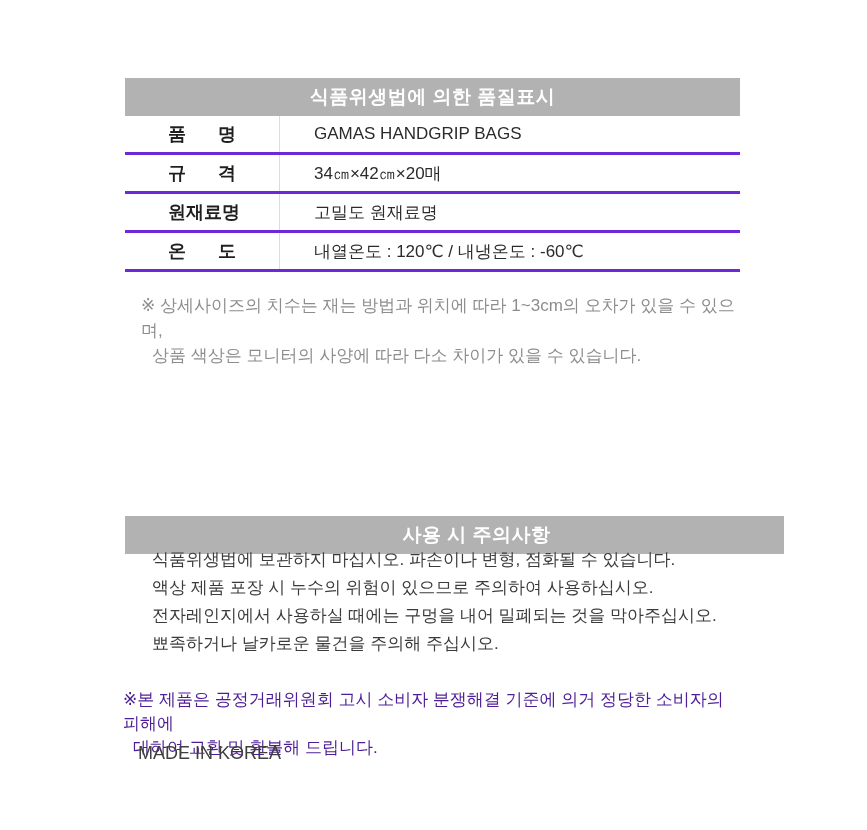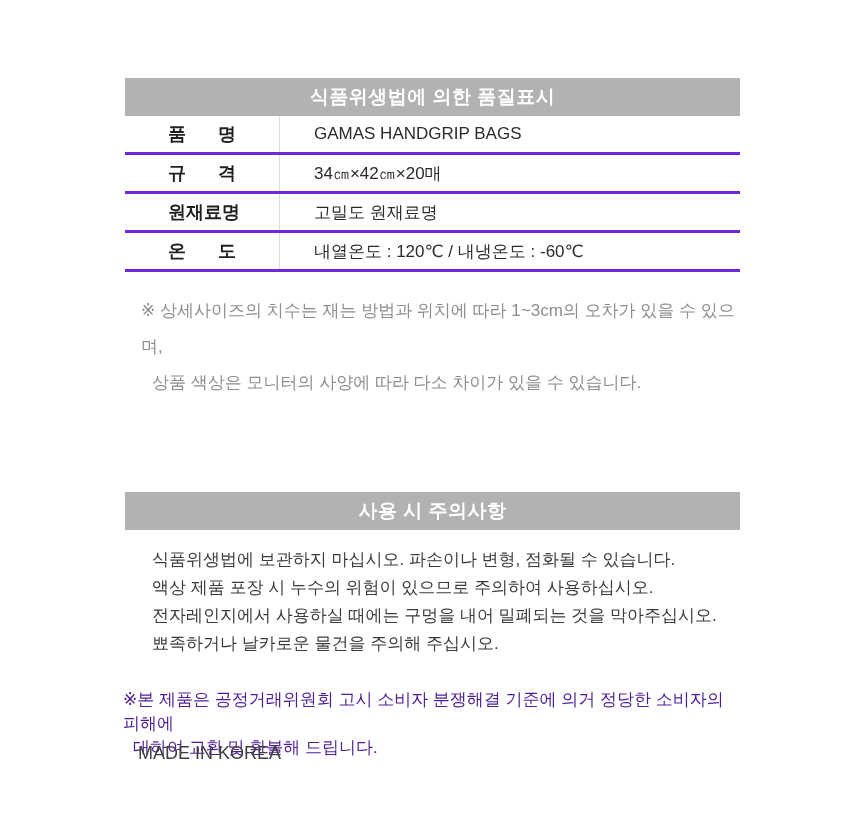--- a/index.html
+++ b/index.html
@@ -19,21 +19,21 @@
     background: #b2b2b2;
     color: #ffffff;
     font-size: 19px;
     font-weight: 700;
     display: flex;
     align-items: center;
     justify-content: center;
     letter-spacing: 0.5px;
   }
   .bar-quality { top: 78px; }
-  .bar-caution { top: 492px; }
+  .bar-caution { top: 516px; padding-left: 44px; }
 
   .spec-table {
     position: absolute;
     left: 125px;
     top: 116px;
     width: 615px;
   }
   .spec-row {
     display: flex;
     height: 39px;
@@ -67,21 +67,21 @@
     font-size: 17px;
     color: #2b2b2b;
   }
 
   .size-note {
     position: absolute;
     left: 141px;
     top: 293px;
     width: 610px;
     font-size: 17px;
-    line-height: 36px;
+    line-height: 25px;
     color: #8d8d8d;
   }
   .size-note .line2 { padding-left: 11px; }
 
   .caution-list {
     position: absolute;
     left: 152px;
     top: 546px;
     width: 600px;
     font-size: 17px;

